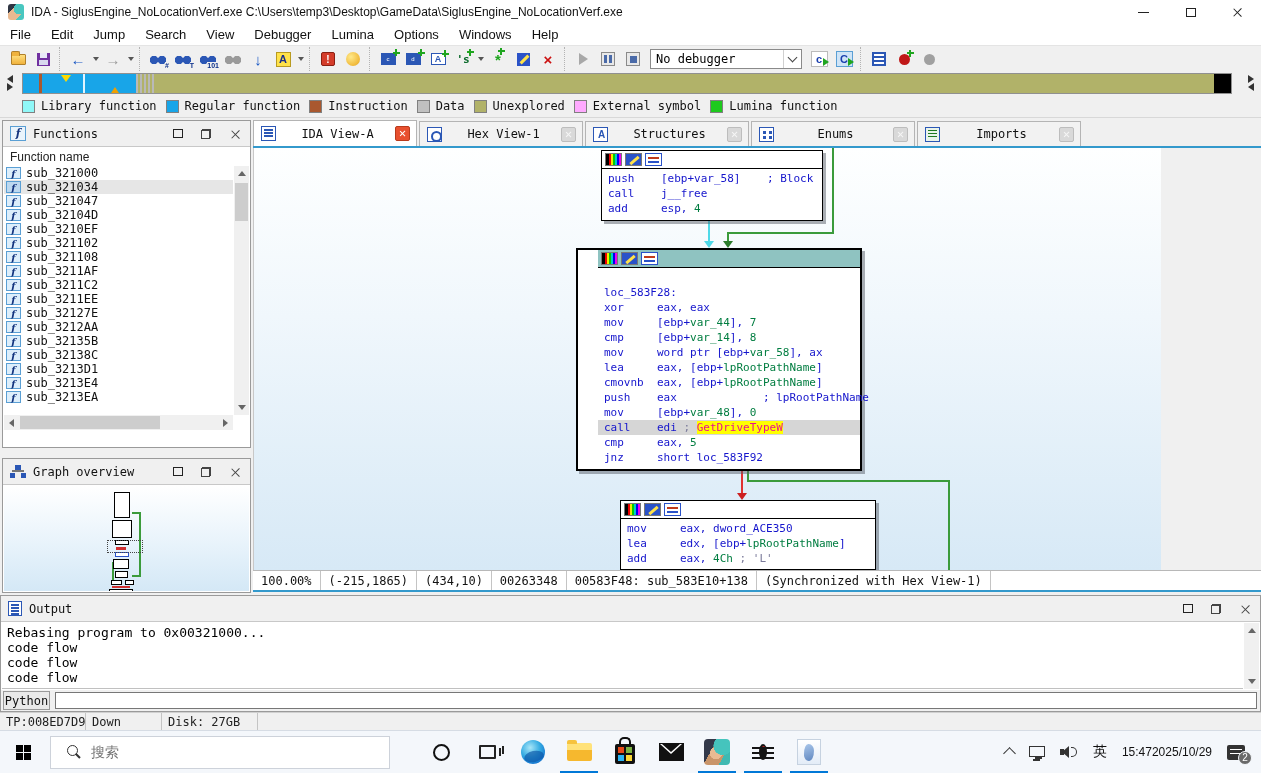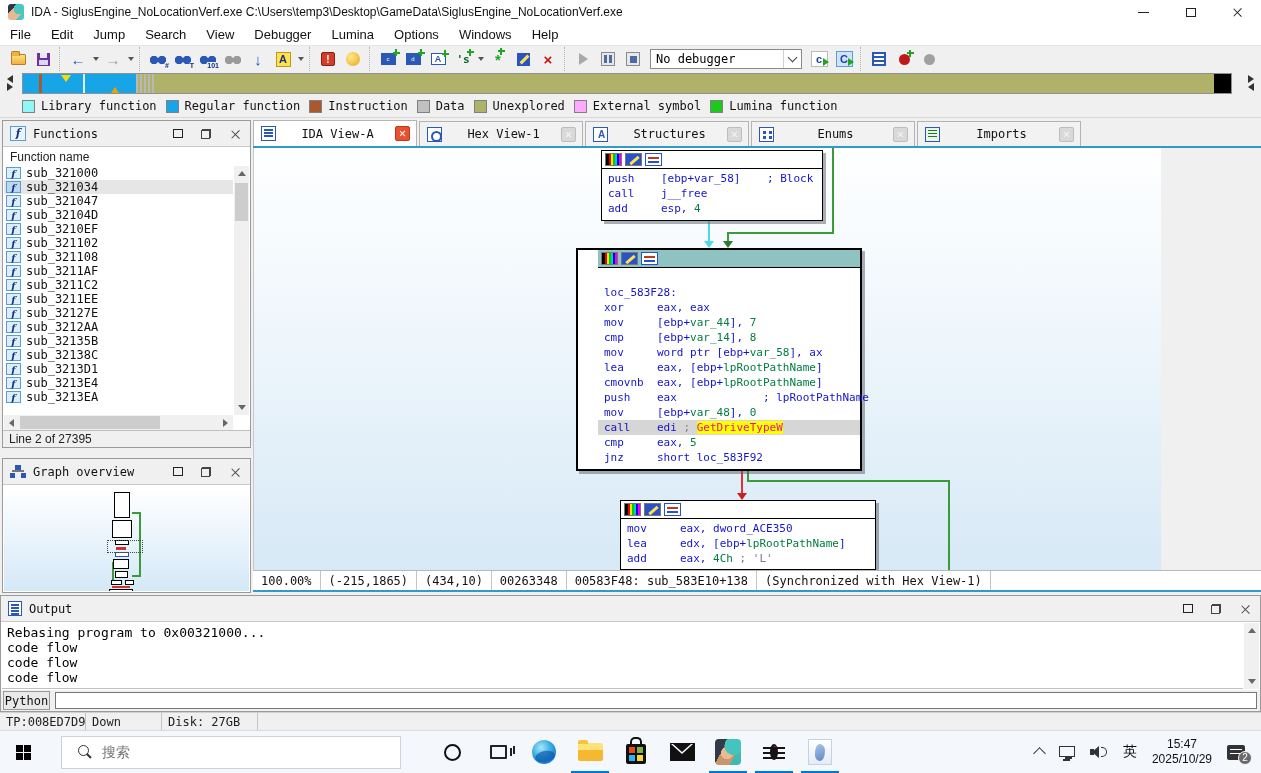--- a/index.html
+++ b/index.html
@@ -190,21 +190,21 @@
   .sb-seg { height:100%; display:flex; align-items:center; padding:0 6px; border-right:1px solid #c4c4c4; white-space:nowrap; }
   .sb-seg:nth-child(1){ width:86px; } .sb-seg:nth-child(2){ width:76px; } .sb-seg:nth-child(3){ width:96px; }
 
   
   .taskbar { position:absolute; left:0; top:730px; width:100%; height:43px; background:#f4f7fb; border-top:1px solid #d6dce4; display:flex; align-items:center; }
   .tb-app { position:relative; width:46px; height:43px; display:flex; align-items:center; justify-content:center; flex:none; }
   .tb-app.active::after { content:""; position:absolute; bottom:0; left:4px; right:4px; height:3px; background:#0078d7; }
   .win-logo { width:15px; height:15px;
     background: linear-gradient(#000,#000) 0 0/7px 7px no-repeat, linear-gradient(#000,#000) 8px 0/7px 7px no-repeat,
                 linear-gradient(#000,#000) 0 8px/7px 7px no-repeat, linear-gradient(#000,#000) 8px 8px/7px 7px no-repeat; }
-  .search-box { width:340px; height:33px; background:#fff; border:1px solid #cdd2da; display:flex; align-items:center; margin-left:15px; font-size:14px; flex:none; }
+  .search-box { width:340px; height:33px; background:#fff; border:1px solid #cdd2da; display:flex; align-items:center; margin-left:4px; font-size:14px; flex:none; }
   .mag { width:14px; height:14px; position:relative; margin:0 10px 0 16px; flex:none; }
   .mag::before { content:""; position:absolute; width:9px; height:9px; border:1.6px solid #333; border-radius:50%; left:0; top:0; }
   .mag::after { content:""; position:absolute; width:6px; height:1.6px; background:#333; transform:rotate(45deg); left:8px; top:10px; }
   .search-input { border:none; outline:none; font-size:14px; color:#333; width:250px; background:transparent; font-family:"Liberation Sans",sans-serif; }
   .cortana { width:17px; height:17px; border:2px solid #111; border-radius:50%; }
   .taskview { width:17px; height:14px; border:2px solid #222; position:relative; border-radius:1px; }
   .taskview::after { content:""; position:absolute; right:-7px; top:1px; width:2px; height:8px; background:#222; box-shadow:3px -2px 0 #222; }
   .edge-ic { width:24px; height:24px; border-radius:50%; background:radial-gradient(circle at 38% 32%, #a8e6f8 0%, #35abe2 45%, #1b7fd4 72%, #1160b8 100%); position:relative; overflow:hidden; }
   .edge-ic::after { content:""; position:absolute; left:3px; top:11px; width:20px; height:11px; background:#0d55a6; border-radius:50%; transform:rotate(-12deg); opacity:.65; }
   .expl-ic { width:25px; height:18px; background:linear-gradient(180deg,#ffe27a 0 40%,#f6b82e 40%); border-radius:2px; position:relative; }
@@ -229,21 +229,21 @@
   .app4-ic i { width:10px; height:17px; background:linear-gradient(160deg,#a9c6ea,#5f87c0); border-radius:45% 55% 50% 50% / 60% 40% 65% 35%; display:block; }
   .tray { margin-left:auto; display:flex; align-items:center; gap:15px; padding-right:10px; }
   .chev-up { width:9px; height:9px; border-left:1.6px solid #333; border-top:1.6px solid #333; transform:rotate(45deg); margin-top:3px; }
   .net-ic { width:16px; height:11px; border:1.6px solid #333; position:relative; margin-top:-2px; }
   .net-ic::after { content:""; position:absolute; left:3px; bottom:-5px; width:7px; height:1.6px; background:#333; box-shadow:2px -2px 0 #333; }
   .spk { position:relative; width:18px; height:14px; }
   .spk::before { content:""; position:absolute; left:0; top:4px; width:4px; height:6px; background:#333; }
   .spk::after { content:""; position:absolute; left:2px; top:1px; border-top:6px solid transparent; border-bottom:6px solid transparent; border-right:7px solid #333; }
   .spk i { position:absolute; left:11px; top:2px; width:6px; height:10px; border:1.6px solid #333; border-left:none; border-radius:0 7px 7px 0; display:block; }
   .lang { font-size:14px; color:#111; }
-  .tray-clock { display:flex; flex-direction:column; align-items:center; font-size:12px; line-height:15px; color:#111; }
+  .tray-clock { display:flex; flex-direction:row; align-items:center; font-size:12px; line-height:15px; color:#111; }
   .notif { width:18px; height:15px; background:#333; border-radius:2px; position:relative; margin-right:6px; }
   .notif::before { content:""; position:absolute; left:3px; top:4px; width:12px; height:1.6px; background:#fff; box-shadow:0 4px 0 #fff; }
   .badge { position:absolute; right:-7px; bottom:-5px; width:14px; height:14px; border-radius:50%; background:#6a6a6a; color:#fff; font-size:10px; display:flex; align-items:center; justify-content:center; border:1px solid #f4f7fb; }
 </style>
 </head>
 <body>
 
 <div class="titlebar">
   <div class="app-icon"></div>
   <div class="title-text">IDA - SiglusEngine_NoLocationVerf.exe C:\Users\temp3\Desktop\GameData\SiglusEngine_NoLocationVerf.exe</div>
@@ -541,21 +541,20 @@
   </div>
   <div class="hscroll">
     <span class="sc-btn" style="left:0;">
         <span class="tri-l8"></span>
       </span>
     <span class="h-thumb"></span>
     <span class="sc-btn" style="right:0;">
         <span class="tri-r8"></span>
       </span>
   </div>
-  <div class="func-status">Line 2 of 27395</div>
 </div>
 
 <div class="panel overview-panel">
   <div class="panel-titlebar">
     <span class="pt-icon icon-chart"></span>
     <span>Graph overview</span>
     <span class="panel-btns">
       <span class="pb">
           <span class="glyph-max"></span>
         </span>

